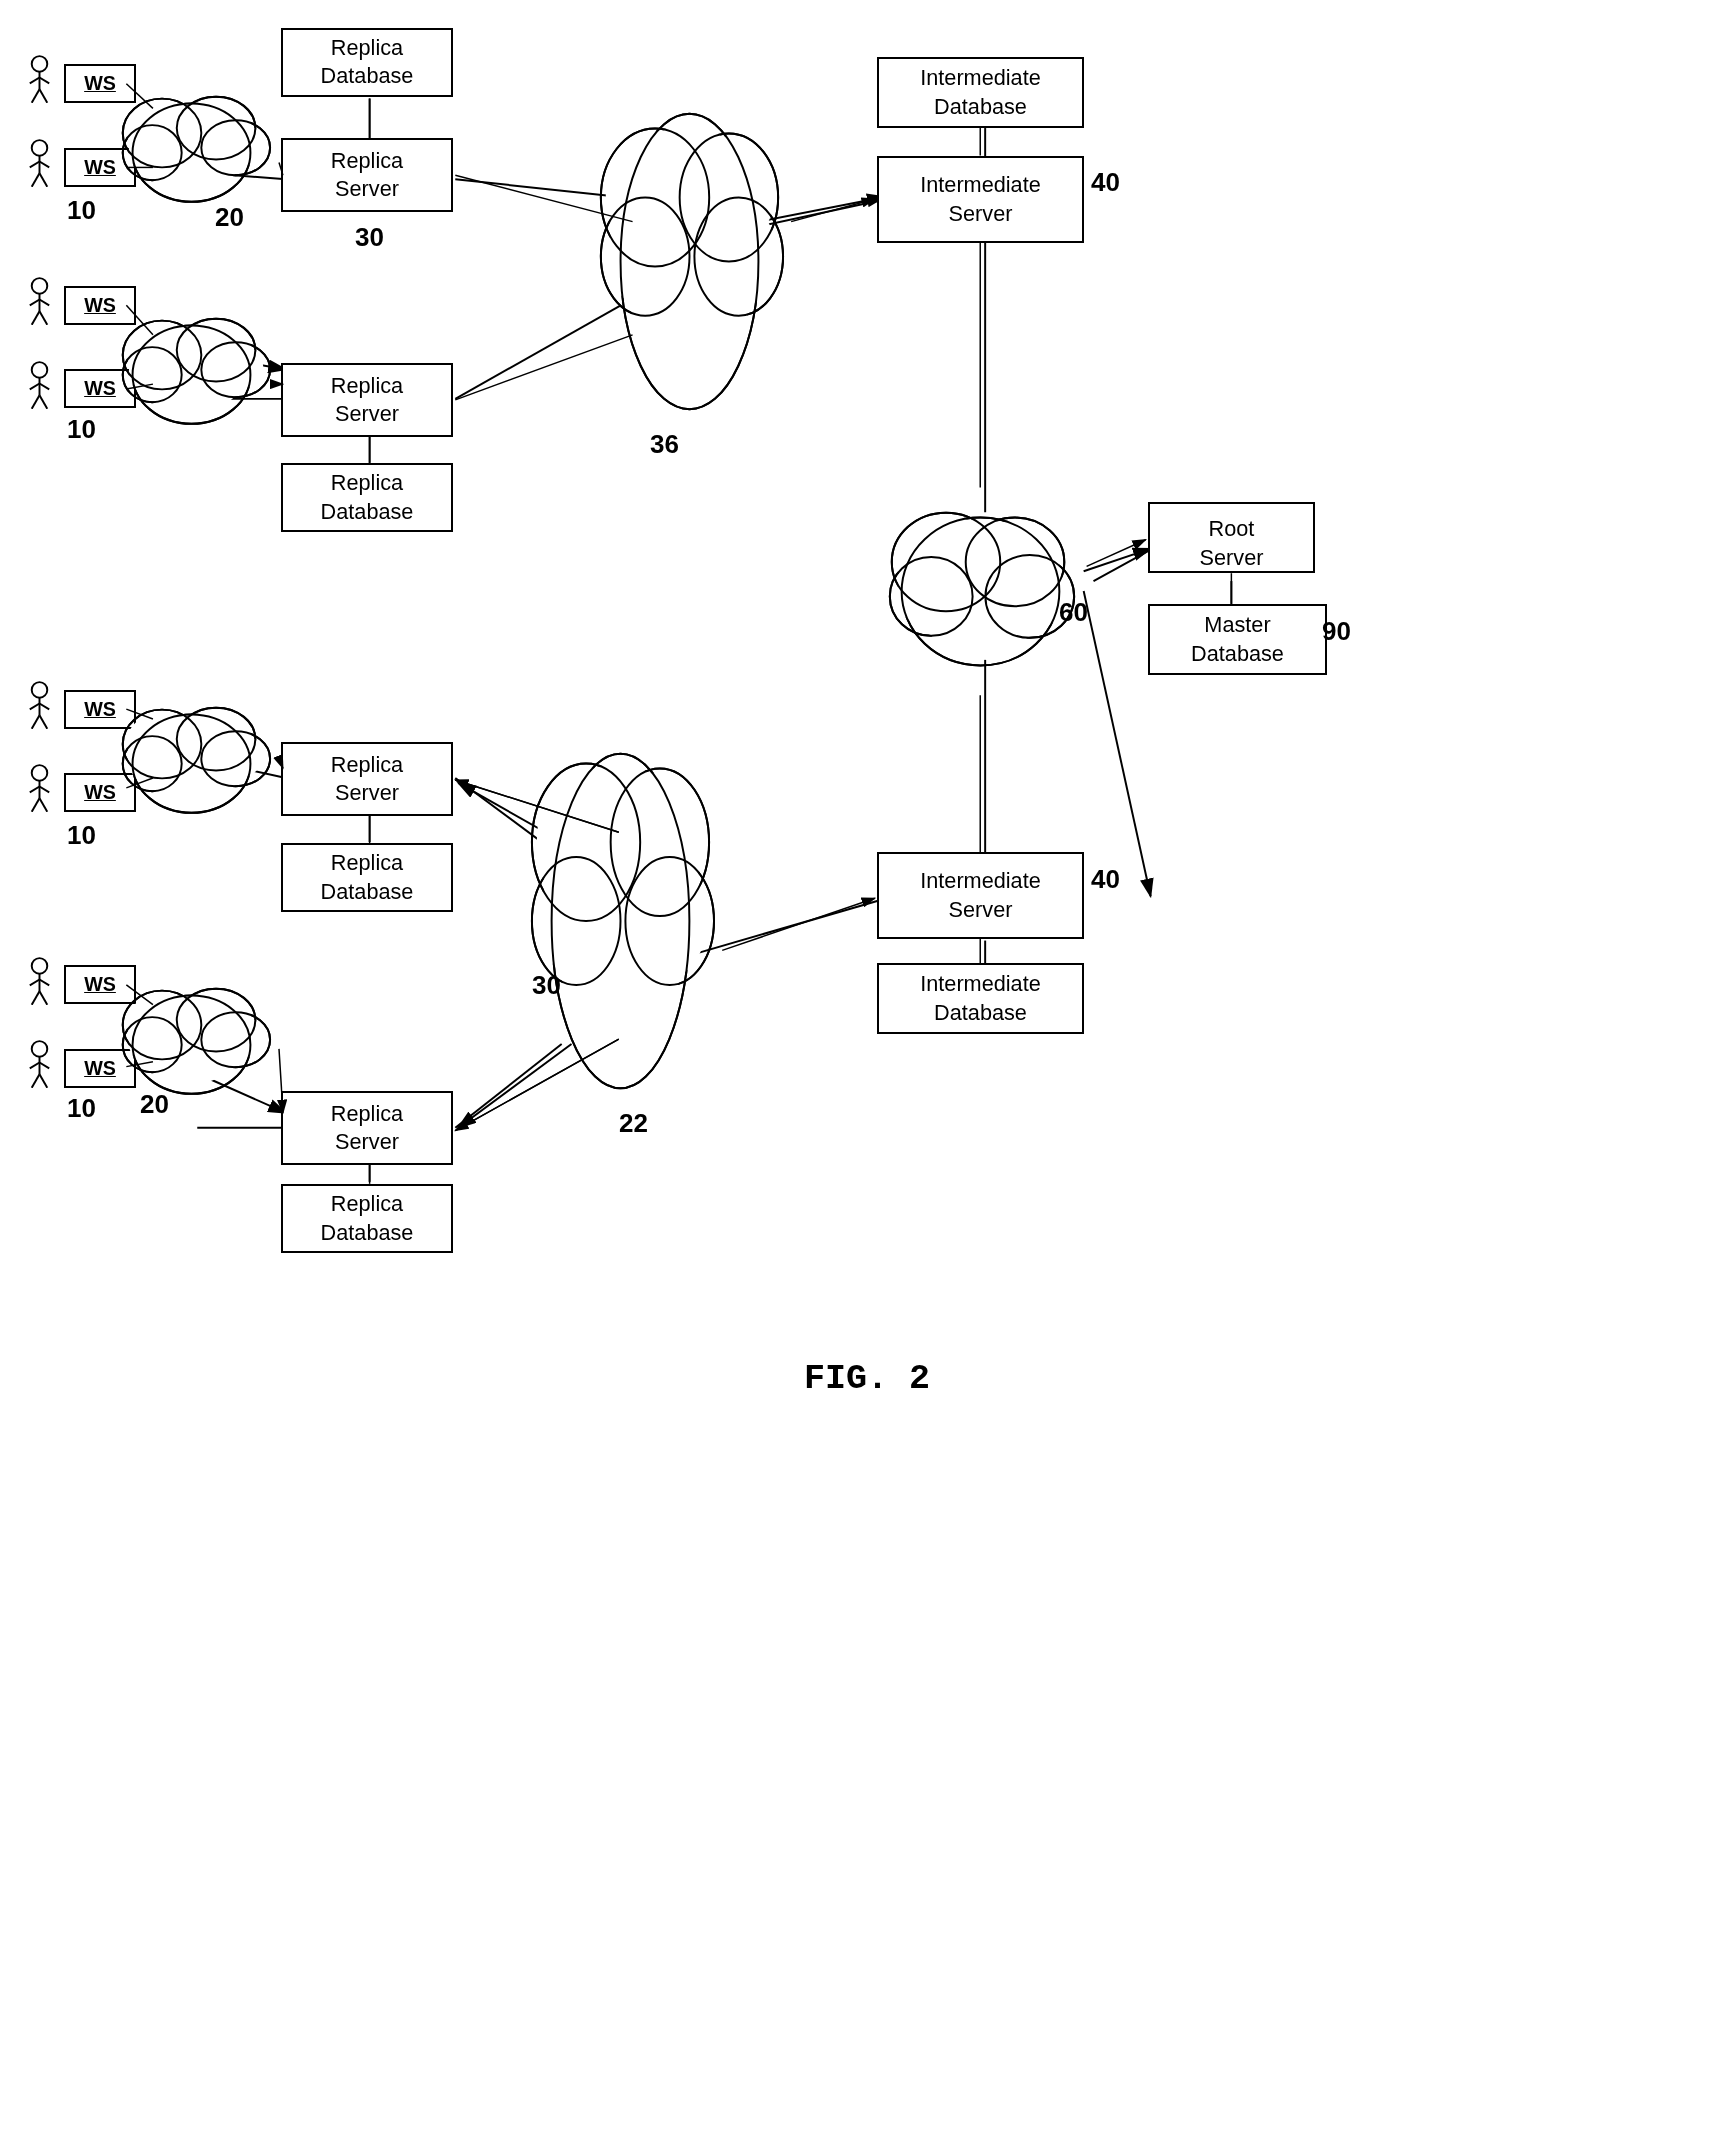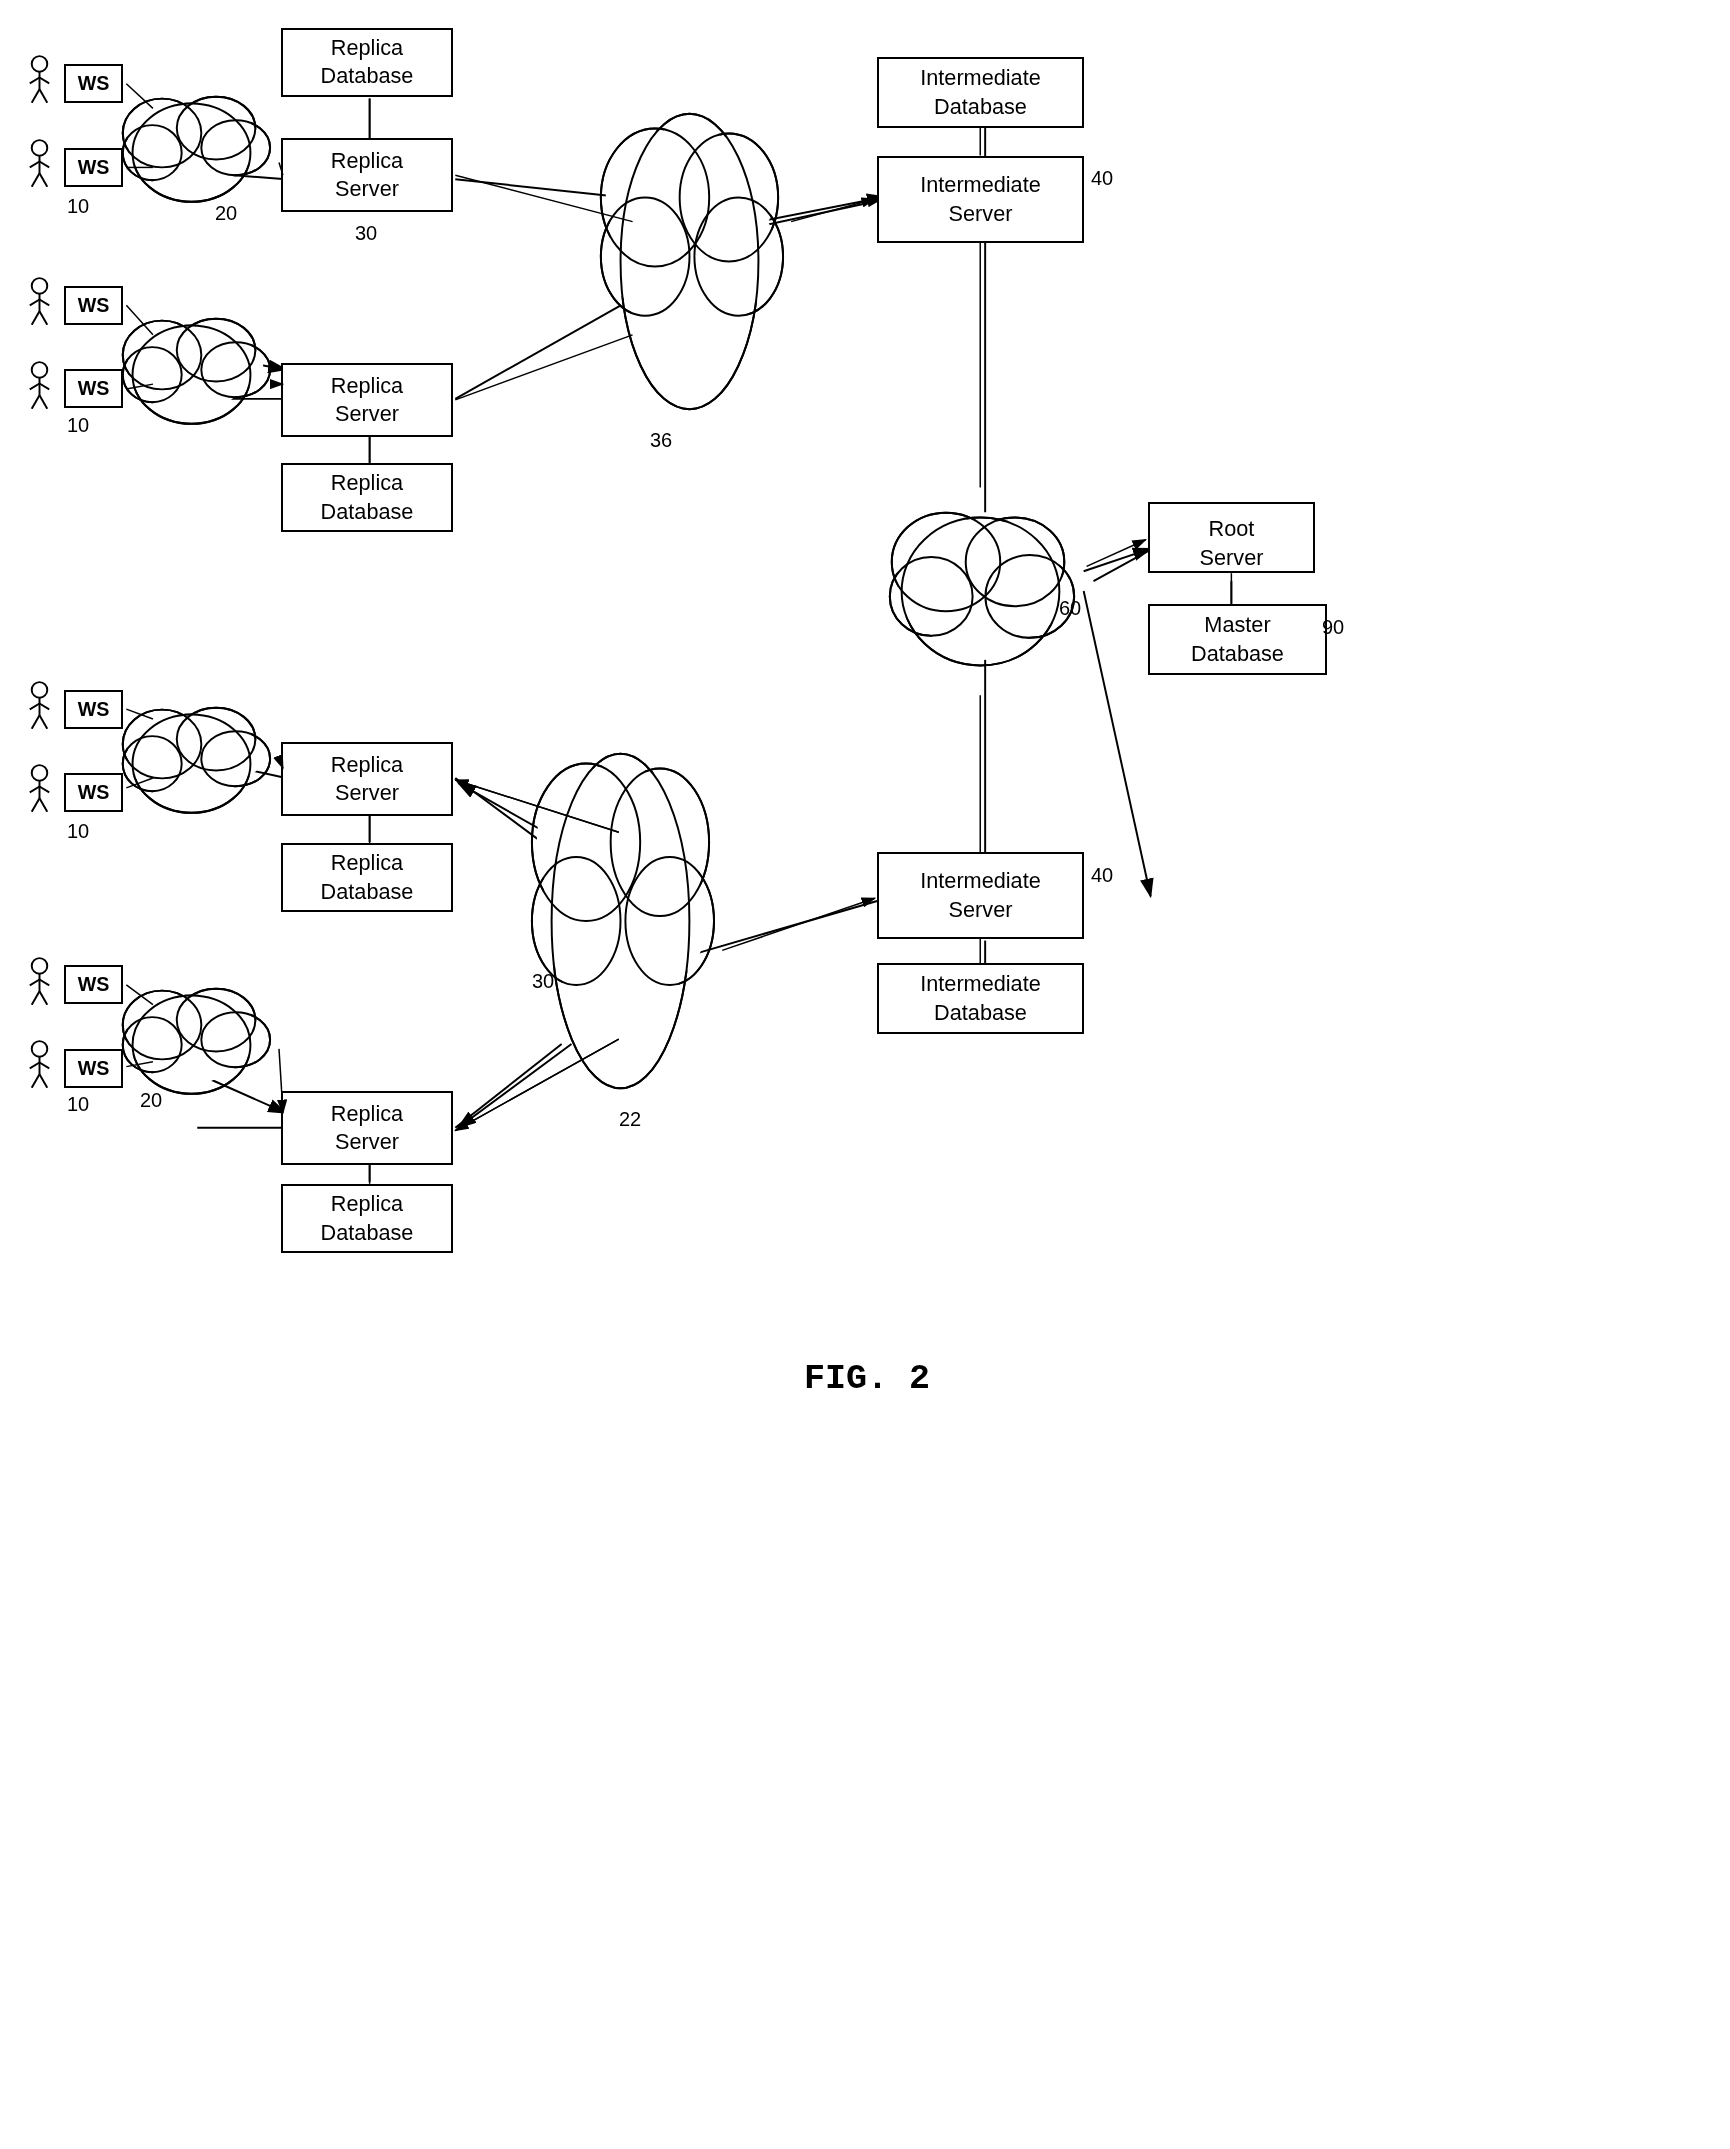--- a/index.html
+++ b/index.html
@@ -31,27 +31,28 @@
     }
     .ws-box {
       position: absolute;
       border: 2px solid #000;
       background: #fff;
       display: flex;
       align-items: center;
       justify-content: center;
       font-size: 19.7px;
       font-weight: bold;
-      width: 59px;
+      width: 72px;
       height: 39px;
+      text-decoration: underline;
     }
     .label {
       position: absolute;
-      font-size: 20px;
-      font-weight: normal;
+      font-size: 26px;
+      font-weight: bold;
       text-align: right;
     }
     
     .person {
       position: absolute;
       display: flex;
       flex-direction: column;
       align-items: center;
       font-size: 11.8px;
     }

